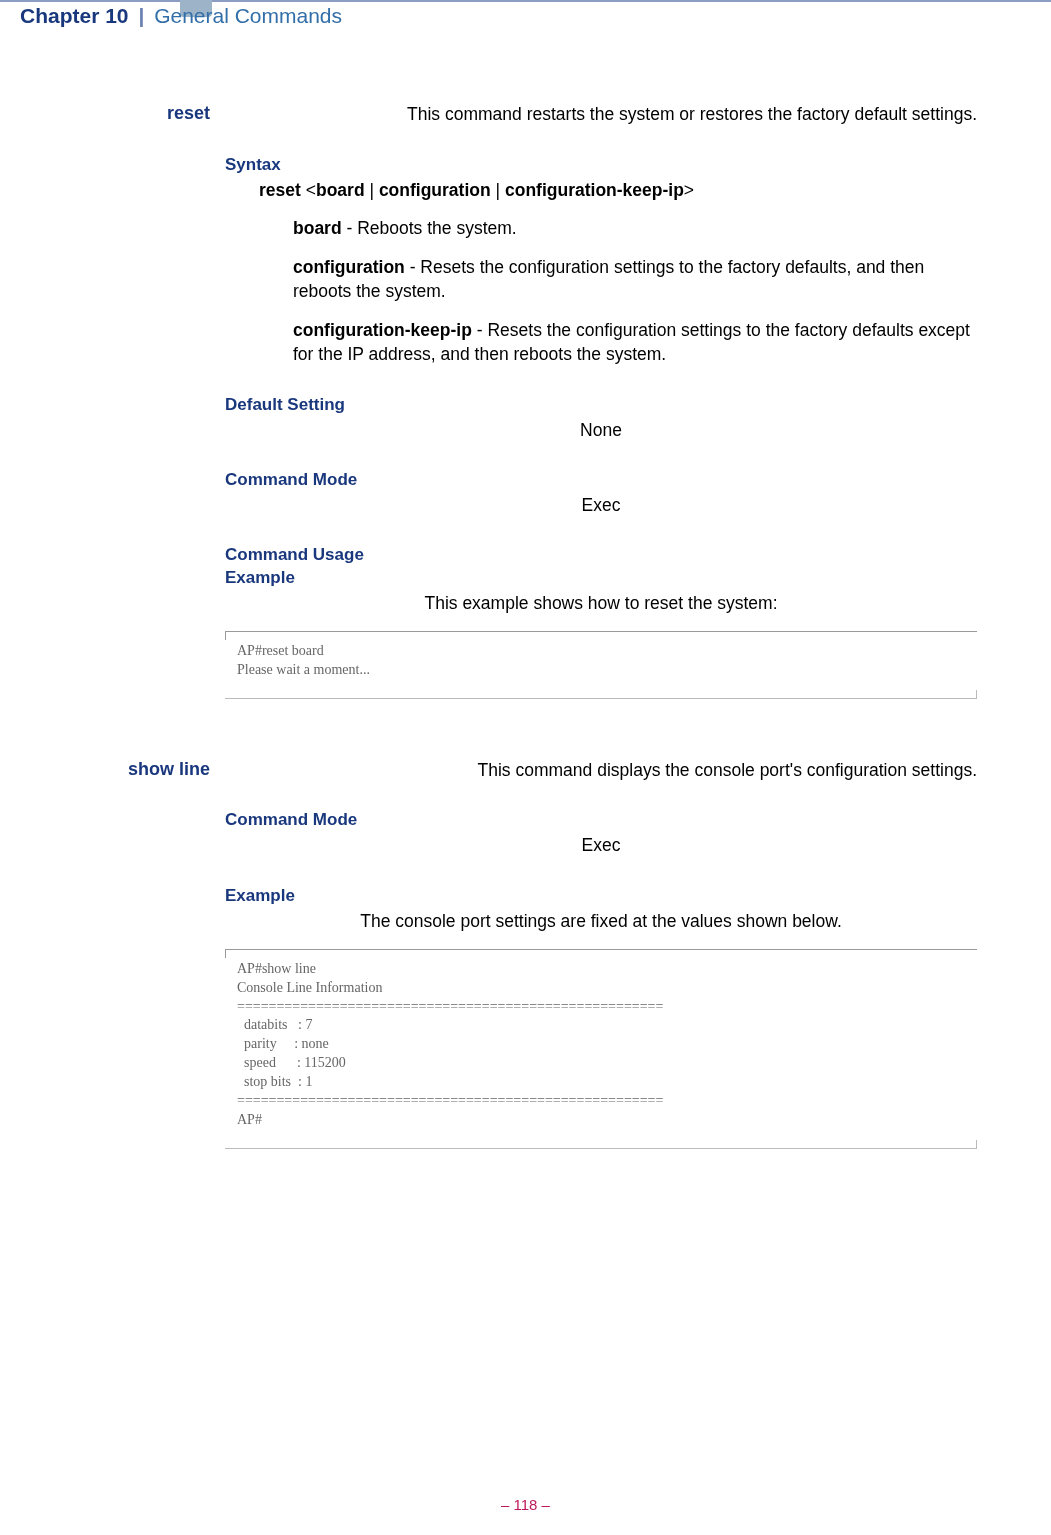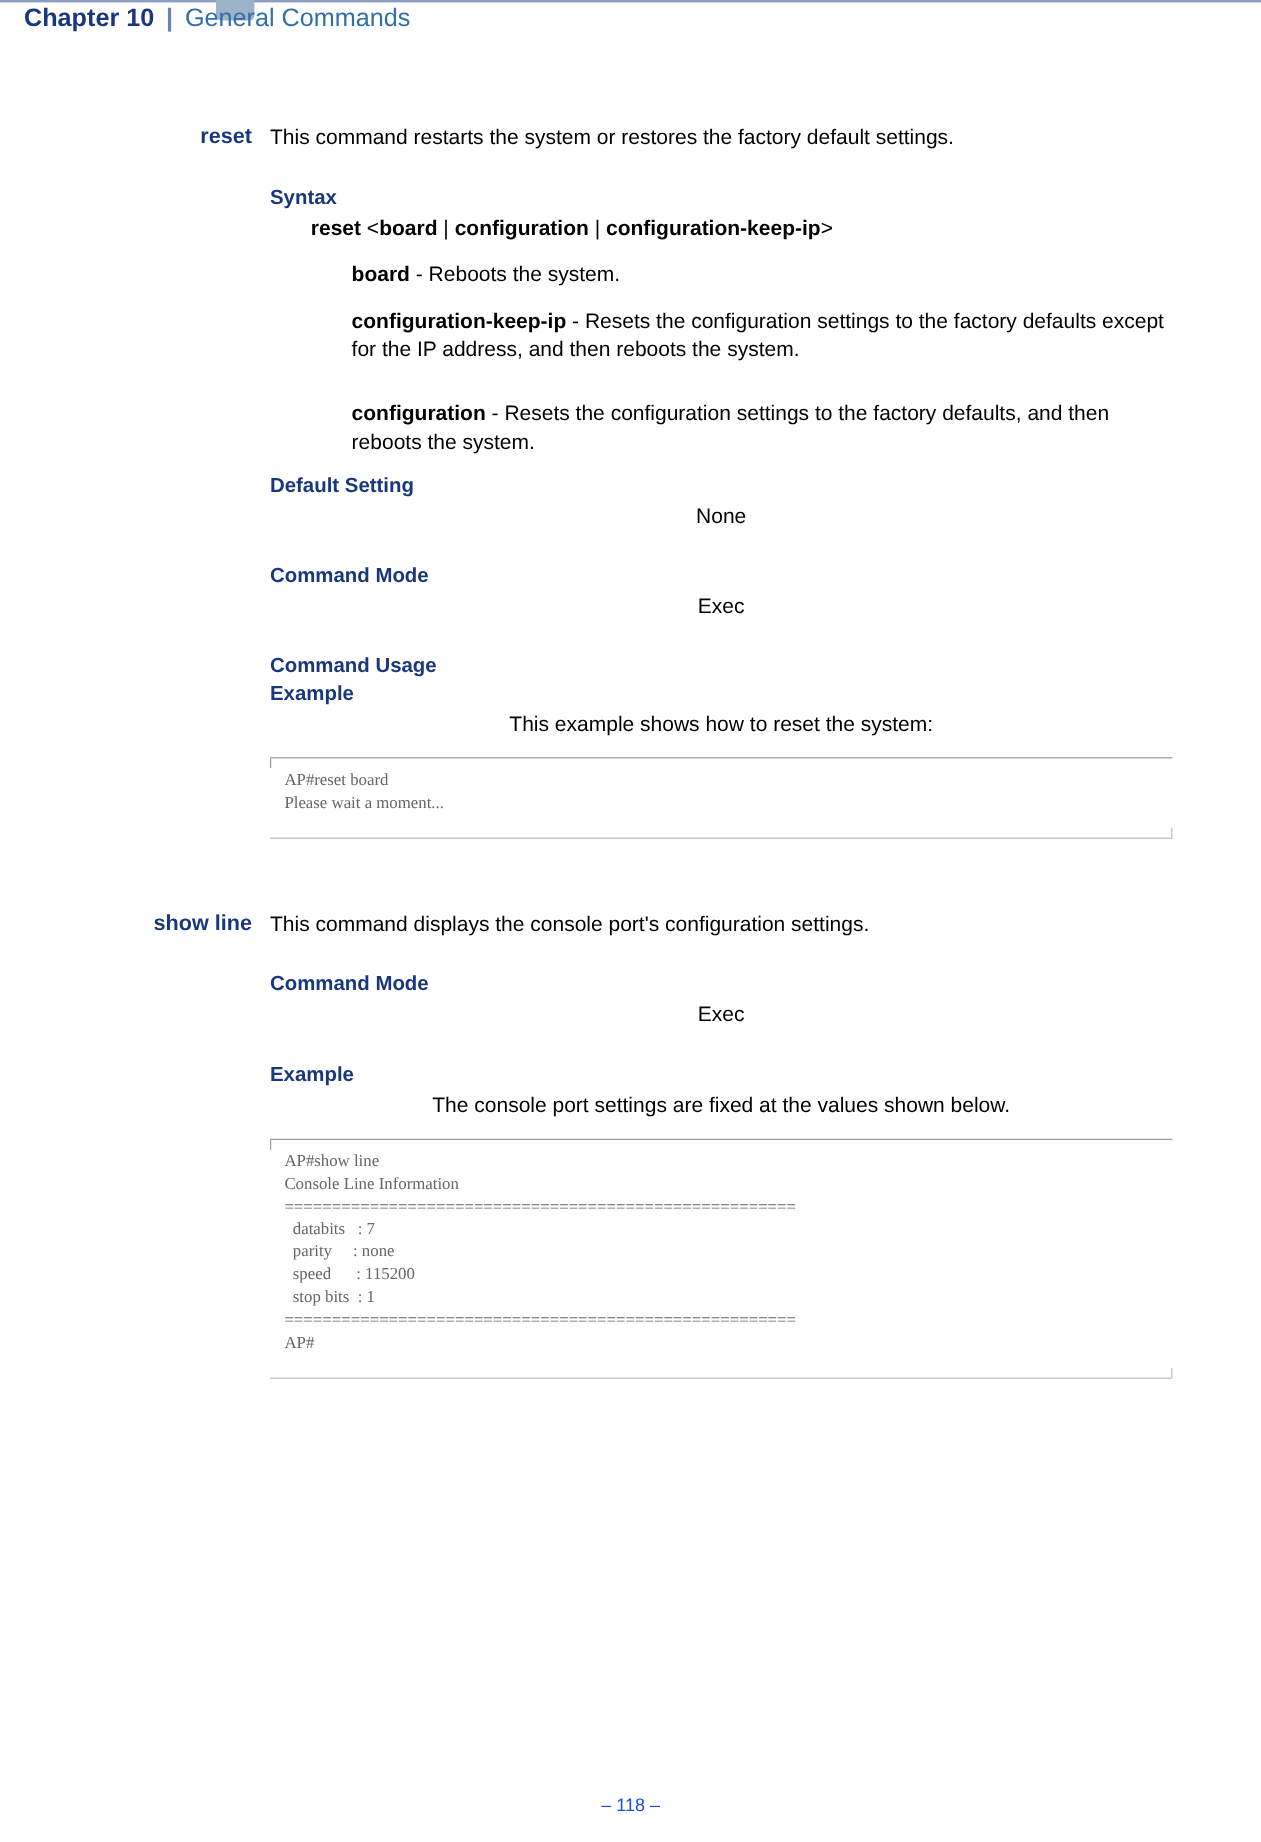--- a/index.html
+++ b/index.html
@@ -71,20 +71,21 @@
       width: 160px;
       top: 0;
       text-align: right;
       color: #19377d;
       font-weight: bold;
       font-size: 18px;
     }
     .command-desc {
       line-height: 1.35;
       margin-bottom: 28px;
+      text-align: right;
     }
     .section-title {
       color: #19377d;
       font-weight: bold;
       font-size: 17px;
       margin-bottom: 3px;
     }
     .section-body {
       line-height: 1.38;
       margin-bottom: 28px;
@@ -139,21 +140,21 @@
       white-space: pre;
       line-height: 1.35;
     }
     .page-number {
       position: absolute;
       bottom: 22px;
       left: 0;
       right: 0;
       text-align: center;
       font-size: 15px;
-      color: #1d4ed8;
+      color: #be185d;
     }
   </style>
 </head>
 <body>
 
 <div class="header-line"></div>
 <div class="header-tab"></div>
 <div class="breadcrumb">
   <span class="chapter">Chapter 10</span>
   <span class="sep">|</span>
@@ -172,25 +173,25 @@
       <span>&lt;</span><span class="kw">board</span>
       <span>|</span>
       <span class="kw">configuration</span>
       <span>|</span>
       <span class="kw">configuration-keep-ip</span><span>&gt;</span>
     </div>
 
     <div class="param-block">
       <span class="kw">board</span><span> - Reboots the system.</span>
     </div>
+    <div class="param-block">
+      <span class="kw">configuration</span><span> - Resets the configuration settings to the factory defaults, and then reboots the system.</span>
+    </div>
     <div class="param-block" style="margin-bottom:28px;">
       <span class="kw">configuration-keep-ip</span><span> - Resets the configuration settings to the factory defaults except for the IP address, and then reboots the system.</span>
-    </div>
-    <div class="param-block">
-      <span class="kw">configuration</span><span> - Resets the configuration settings to the factory defaults, and then reboots the system.</span>
     </div>
 
     <div class="section-title">Default Setting</div>
     <div class="section-body">None</div>
 
     <div class="section-title">Command Mode</div>
     <div class="section-body">Exec</div>
 
     <div class="section-title">Command Usage</div>
 

